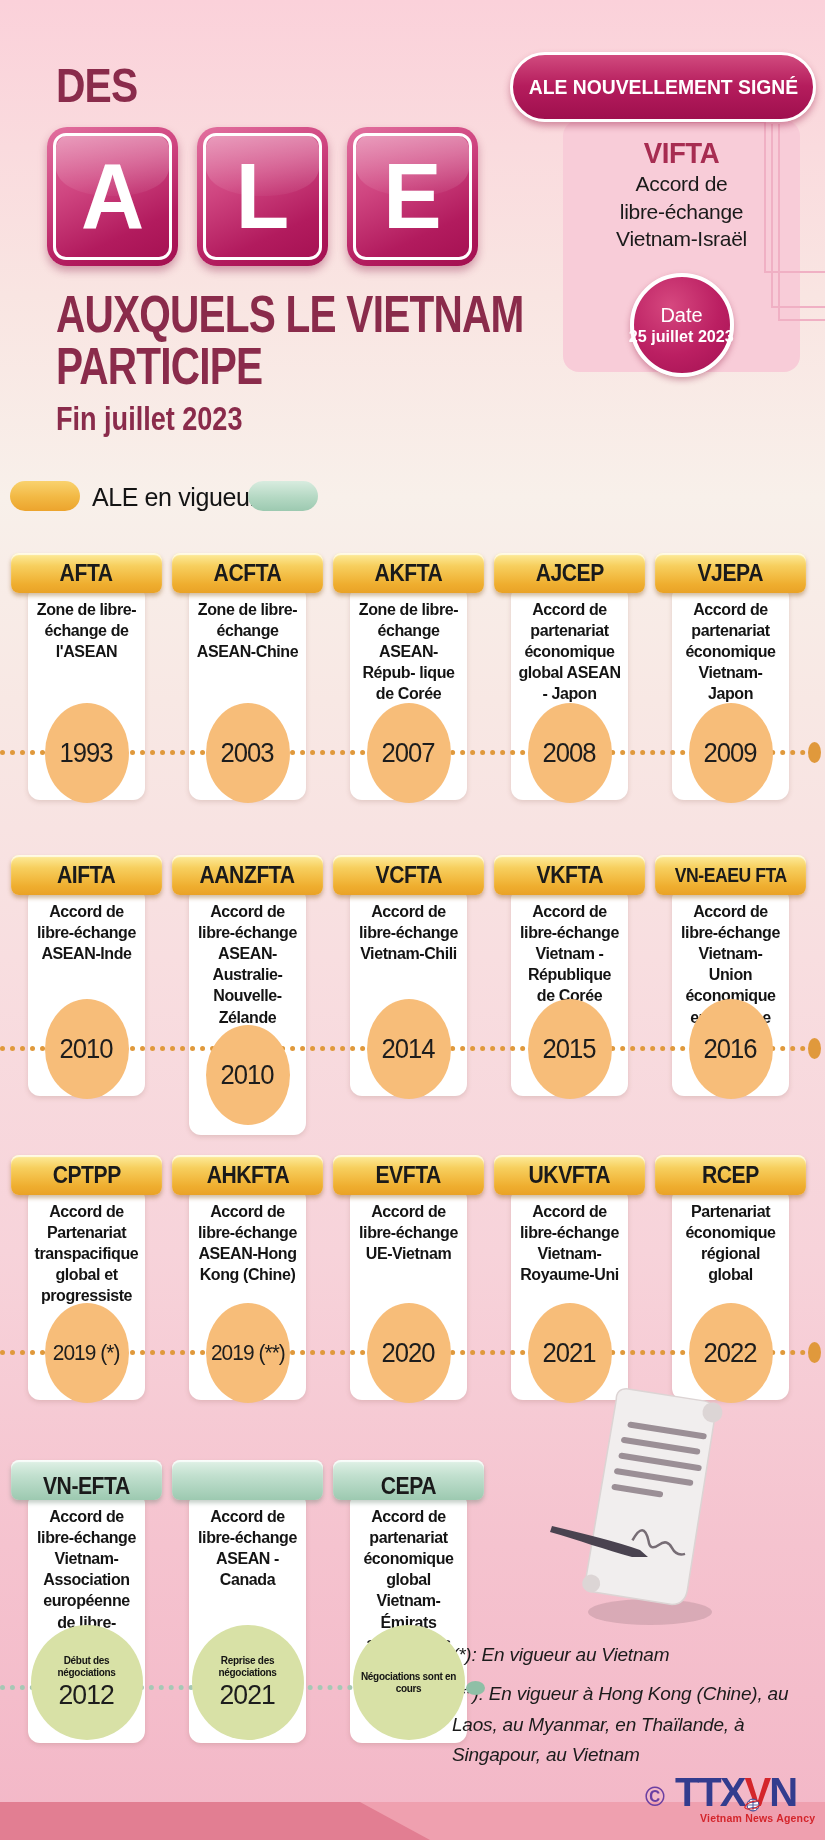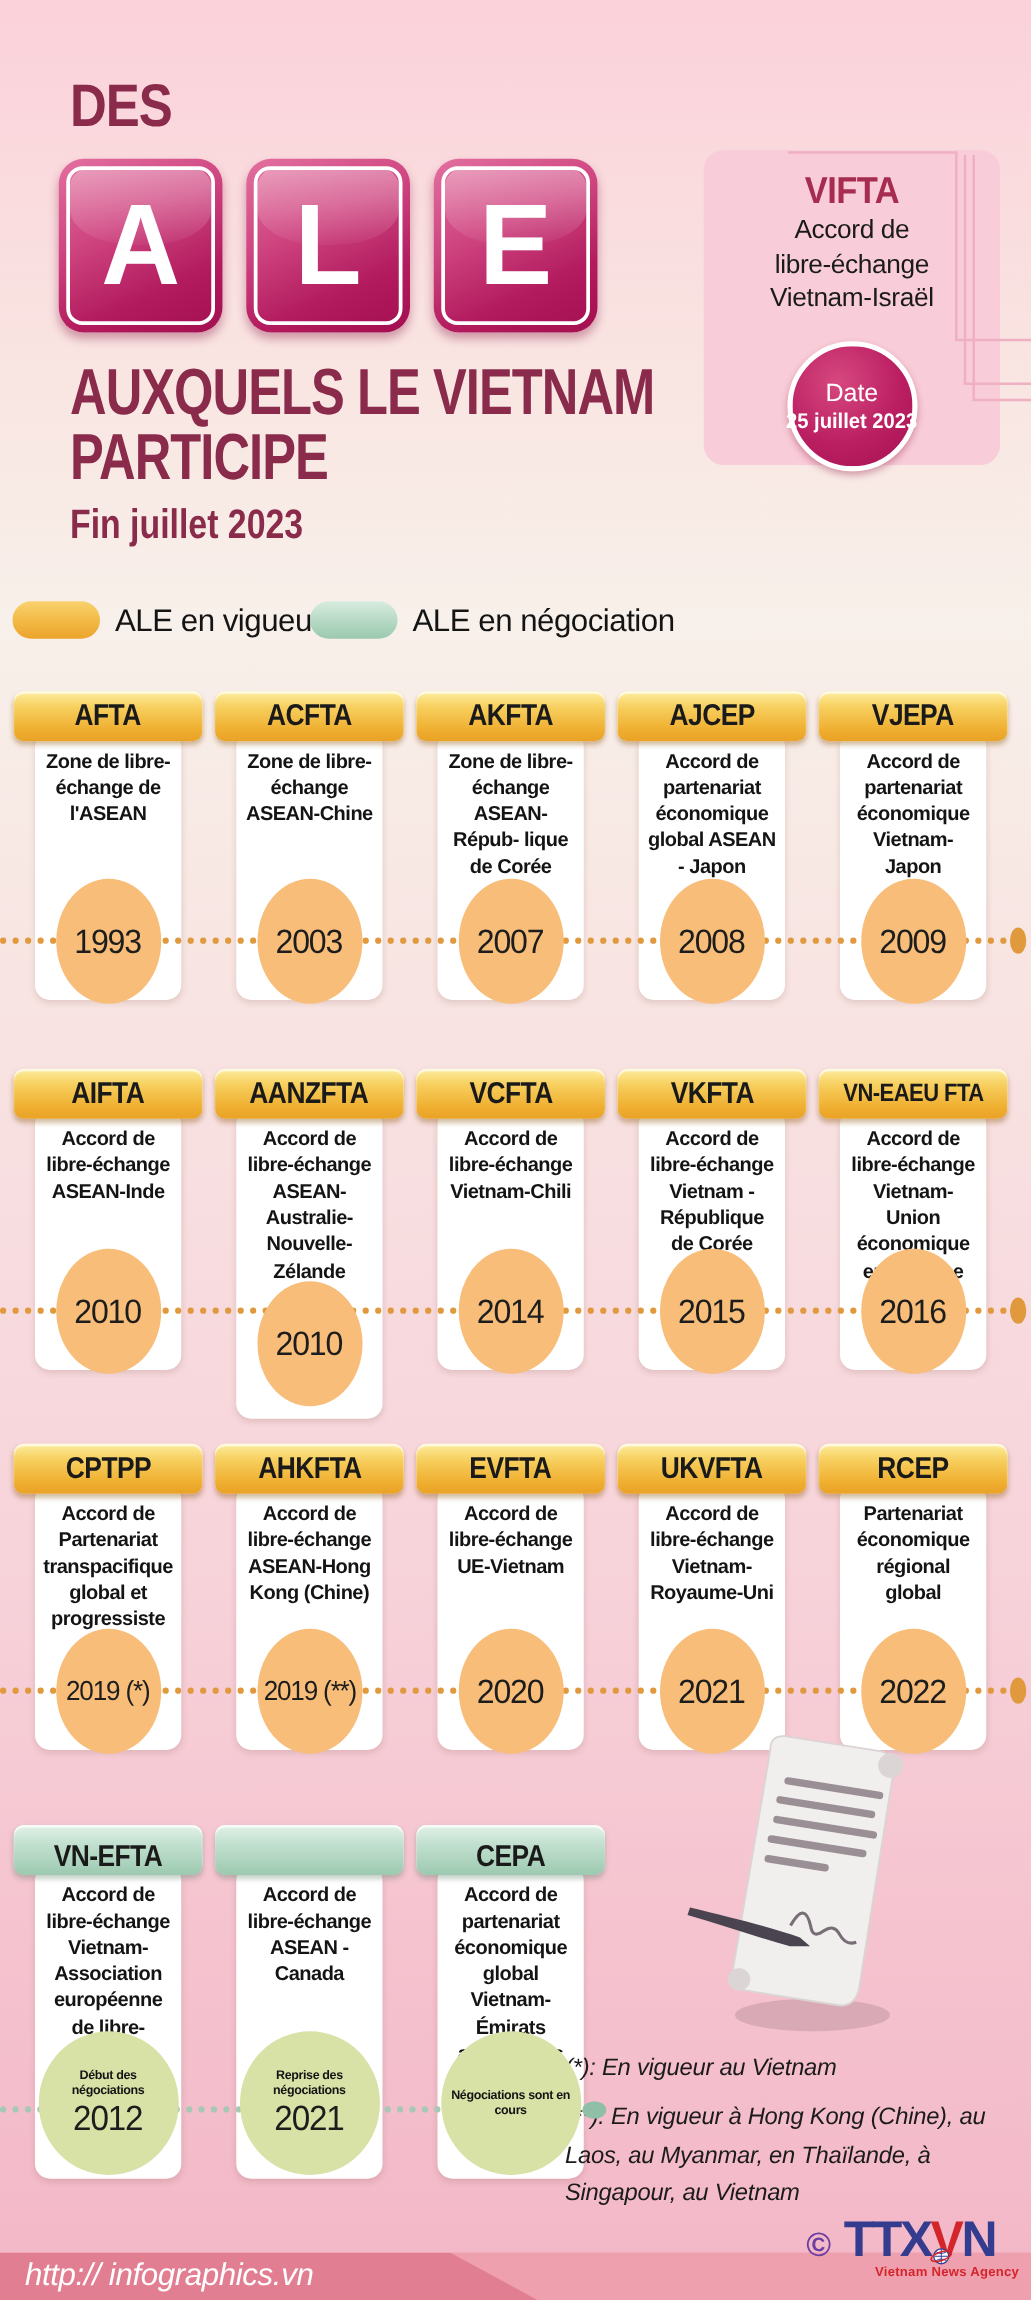--- a/index.html
+++ b/index.html
@@ -109,35 +109,37 @@
   </div>
   <div class="abs title-line t1">AUXQUELS LE VIETNAM</div>
   <div class="abs title-line t2">PARTICIPE</div>
   <div class="abs subtitle">Fin juillet 2023</div>
 
   <svg class="abs deco-lines" width="195" height="215" viewBox="0 0 195 215">
     <path d="M0 6 H135 V156 H195" fill="none" stroke="#f0b0c4" stroke-width="2"></path>
     <path d="M142 8 V191 H195" fill="none" stroke="#f0b0c4" stroke-width="2"></path>
     <path d="M149 8 V204 H195" fill="none" stroke="#f0b0c4" stroke-width="2"></path>
   </svg>
+  <div class="abs badge">
+      <span>ALE NOUVELLEMENT SIGNÉ</span>
+    </div>
   <div class="abs vcard">
     <div class="vcode">VIFTA</div>
     <div class="vline">Accord de</div>
     <div class="vline">libre-échange</div>
     <div class="vline">Vietnam-Israël</div>
     <div class="vcircle">
       <span class="vdate1">Date</span>
       <span class="vdate2">25 juillet 2023</span>
     </div>
   </div>
 
   <div class="abs lgpill lg-orange"></div>
   <div class="abs lglabel lgl1">ALE en vigueur</div>
   <div class="abs lgpill lg-green"></div>
-  <div class="abs lglabel lgl2">ALE en négociation</div>
 
   <div class="abs row r1">
     <div class="card">
       <div class="cbody">
           <p class="desc">Zone de libre-échange de l'ASEAN</p>
         </div>
       <div class="pill gold">
           <span>AFTA</span>
         </div>
       <div class="circle">
@@ -373,21 +375,20 @@
     <path d="M12 140 C 45 148, 78 156, 100 164 L 108 171 L 92 171 C 66 164, 38 154, 10 146 Z" fill="#4a4350"></path>
   </svg>
 
   <div class="abs footnotes">
     <p>(*): En vigueur au Vietnam</p>
     <p>(**): En vigueur à Hong Kong (Chine), au Laos, au Myanmar, en Thaïlande, à Singapour, au Vietnam</p>
   </div>
 
   <div class="abs footband"></div>
   <div class="abs foottrap"></div>
-  <div class="abs url">http:// infographics.vn</div>
   <div class="abs logo">
     <span class="copy">©</span>
     <span class="bigletters"><span>TTX</span><span class="vred">V</span><span>N</span><svg class="globe" width="18" height="18" viewBox="0 0 18 18">
           <circle cx="9" cy="9" r="6" fill="#fff" stroke="#333c8e" stroke-width="1"></circle>
           <path d="M9 3 v12 M3.5 9 h11 M5 5.5 q4 2.5 8 0 M5 12.5 q4 -2.5 8 0" fill="none" stroke="#333c8e" stroke-width=".8"></path>
           <ellipse cx="9" cy="9" rx="8.5" ry="3.4" fill="none" stroke="#d4252b" stroke-width="1.2" transform="rotate(-18 9 9)"></ellipse>
         </svg></span>
   </div>
   <div class="abs agency">Vietnam News Agency</div>
 

